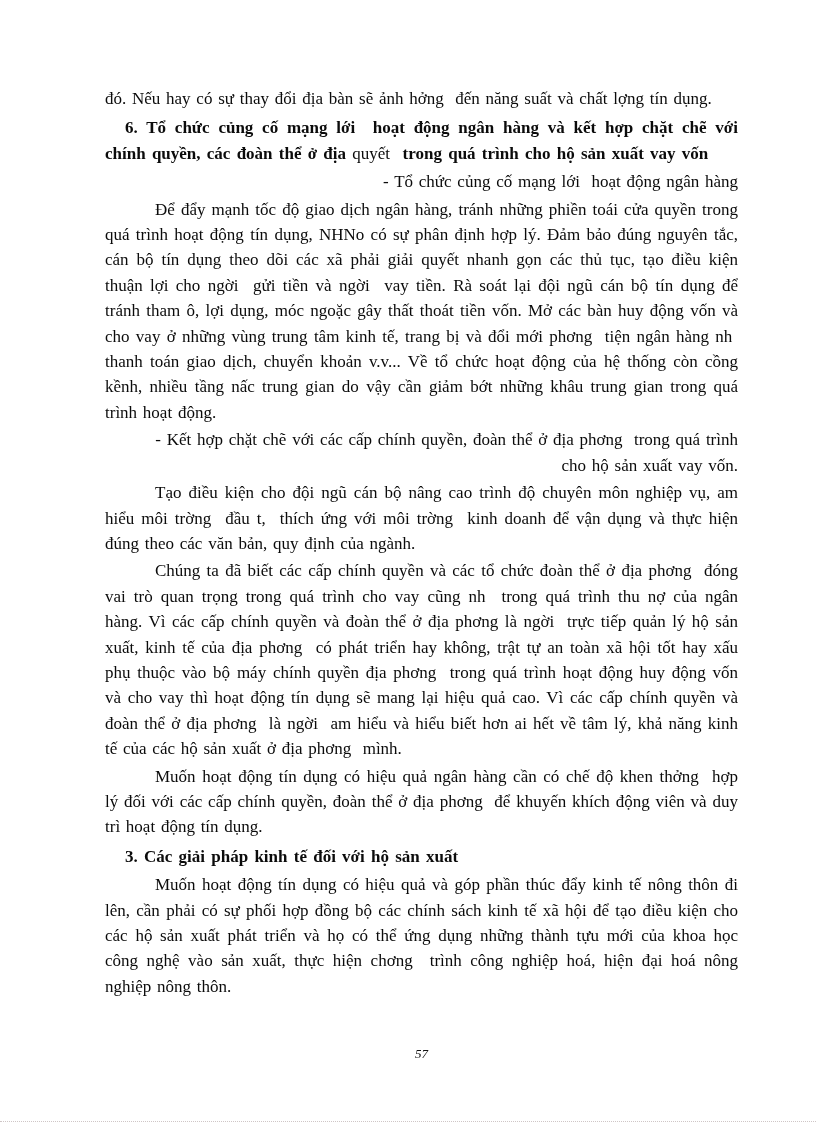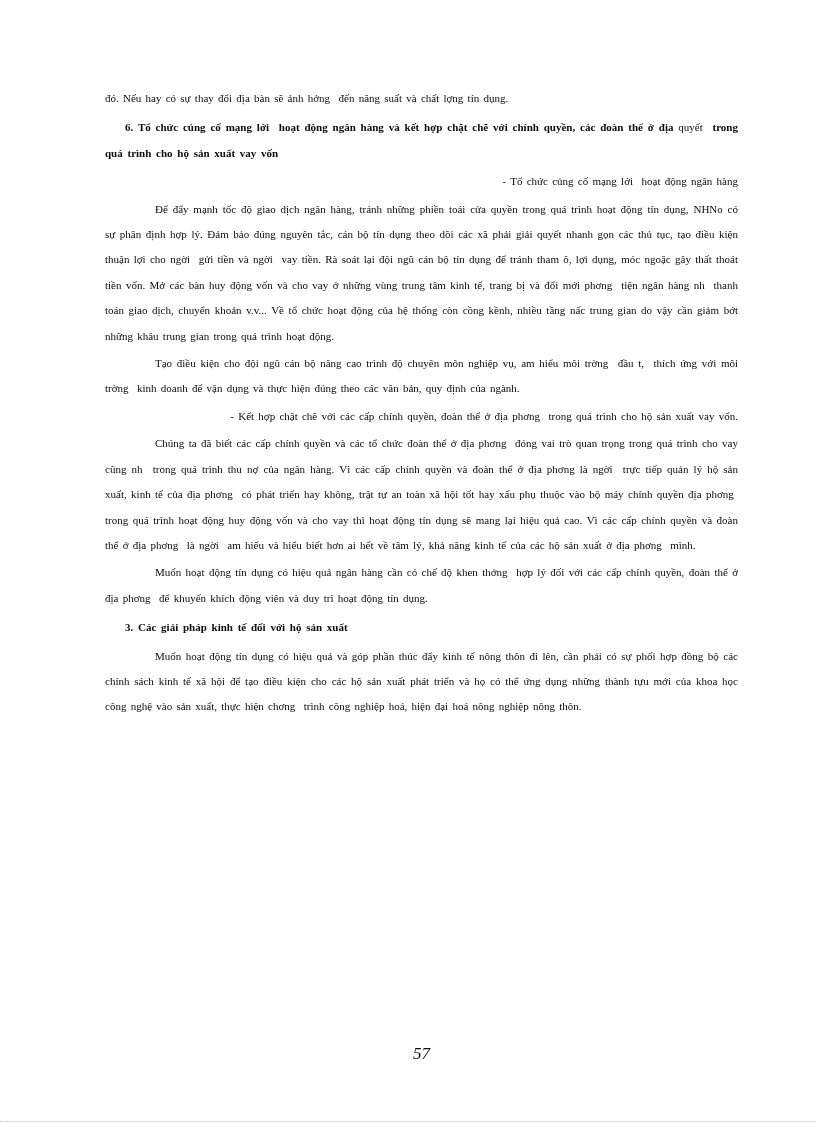--- a/index.html
+++ b/index.html
@@ -15,21 +15,21 @@
   .page {
     position: absolute;
     inset: 0;
     background: #ffffff;
   }
   .content {
     position: absolute;
     left: 105px;
     top: 86px;
     width: 633px;
-    font-size: 11px;
+    font-size: 17px;
     line-height: 25.4px;
     text-align: justify;
   }
   .para {
     margin: 0 0 2px 0;
     text-indent: 50px;
     word-spacing: 1.5px;
   }
   .para.continuation { text-indent: 0; }
   .para.heading {
@@ -46,43 +46,43 @@
   .run-regular { font-weight: normal; }
   .footer {
     position: absolute;
     left: 105px;
     top: 1044px;
     width: 633px;
     text-align: center;
   }
   .page-number {
     font-style: italic;
-    font-size: 17px;
+    font-size: 13px;
     color: #111;
   }
   .page-bottom-edge {
     position: absolute;
     left: 0;
     right: 0;
     bottom: 1px;
     height: 0;
     border-bottom: 1px dotted #cfc6c6;
   }
 </style>
 </head>
 <body>
 
 <div class="page">
   <div class="content">
       <p class="para continuation"><span>đó. Nếu hay có sự thay đổi địa bàn sẽ ảnh hởng&nbsp; đến năng suất và chất lợng tín dụng.</span></p>
       <p class="para heading"><span>6. Tổ chức củng cố mạng lới&nbsp; hoạt động ngân hàng và kết hợp chặt chẽ với chính quyền, các đoàn thể ở địa </span><span class="run-regular">quyết</span><span>&nbsp; trong quá trình cho hộ sản xuất vay vốn</span></p>
       <p class="para dash"><span>- Tổ chức củng cố mạng lới&nbsp; hoạt động ngân hàng</span></p>
       <p class="para body"><span>Để đẩy mạnh tốc độ giao dịch ngân hàng, tránh những phiền toái cửa quyền trong quá trình hoạt động tín dụng, NHNo có sự phân định hợp lý. Đảm bảo đúng nguyên tắc, cán bộ tín dụng theo dõi các xã phải giải quyết nhanh gọn các thủ tục, tạo điều kiện thuận lợi cho ngời&nbsp; gửi tiền và ngời&nbsp; vay tiền. Rà soát lại đội ngũ cán bộ tín dụng để tránh tham ô, lợi dụng, móc ngoặc gây thất thoát tiền vốn. Mở các bàn huy động vốn và cho vay ở những vùng trung tâm kinh tế, trang bị và đổi mới phơng&nbsp; tiện ngân hàng nh&nbsp; thanh toán giao dịch, chuyển khoản v.v... Về tổ chức hoạt động của hệ thống còn cồng kềnh, nhiều tầng nấc trung gian do vậy cần giảm bớt những khâu trung gian trong quá trình hoạt động.</span></p>
+      <p class="para dash"><span>- Kết hợp chặt chẽ với các cấp chính quyền, đoàn thể ở địa phơng&nbsp; trong quá trình cho hộ sản xuất vay vốn.</span></p>
       <p class="para body"><span>Tạo điều kiện cho đội ngũ cán bộ nâng cao trình độ chuyên môn nghiệp vụ, am hiểu môi trờng&nbsp; đầu t,&nbsp; thích ứng với môi trờng&nbsp; kinh doanh để vận dụng và thực hiện đúng theo các văn bản, quy định của ngành.</span></p>
-      <p class="para dash"><span>- Kết hợp chặt chẽ với các cấp chính quyền, đoàn thể ở địa phơng&nbsp; trong quá trình cho hộ sản xuất vay vốn.</span></p>
       <p class="para body"><span>Chúng ta đã biết các cấp chính quyền và các tổ chức đoàn thể ở địa phơng&nbsp; đóng vai trò quan trọng trong quá trình cho vay cũng nh&nbsp; trong quá trình thu nợ của ngân hàng. Vì các cấp chính quyền và đoàn thể ở địa phơng là ngời&nbsp; trực tiếp quản lý hộ sản xuất, kinh tế của địa phơng&nbsp; có phát triển hay không, trật tự an toàn xã hội tốt hay xấu phụ thuộc vào bộ máy chính quyền địa phơng&nbsp; trong quá trình hoạt động huy động vốn và cho vay thì hoạt động tín dụng sẽ mang lại hiệu quả cao. Vì các cấp chính quyền và đoàn thể ở địa phơng&nbsp; là ngời&nbsp; am hiểu và hiểu biết hơn ai hết về tâm lý, khả năng kinh tế của các hộ sản xuất ở địa phơng&nbsp; mình.</span></p>
       <p class="para body"><span>Muốn hoạt động tín dụng có hiệu quả ngân hàng cần có chế độ khen thởng&nbsp; hợp lý đối với các cấp chính quyền, đoàn thể ở địa phơng&nbsp; để khuyến khích động viên và duy trì hoạt động tín dụng.</span></p>
       <p class="para heading"><span>3. Các giải pháp kinh tế đối với hộ sản xuất</span></p>
       <p class="para body"><span>Muốn hoạt động tín dụng có hiệu quả và góp phần thúc đẩy kinh tế nông thôn đi lên, cần phải có sự phối hợp đồng bộ các chính sách kinh tế xã hội để tạo điều kiện cho các hộ sản xuất phát triển và họ có thể ứng dụng những thành tựu mới của khoa học công nghệ vào sản xuất, thực hiện chơng&nbsp; trình công nghiệp hoá, hiện đại hoá nông nghiệp nông thôn.</span></p>
     </div>
   <div class="footer">
     <span class="page-number">57</span>
   </div>
   <div class="page-bottom-edge"></div>
 </div>

